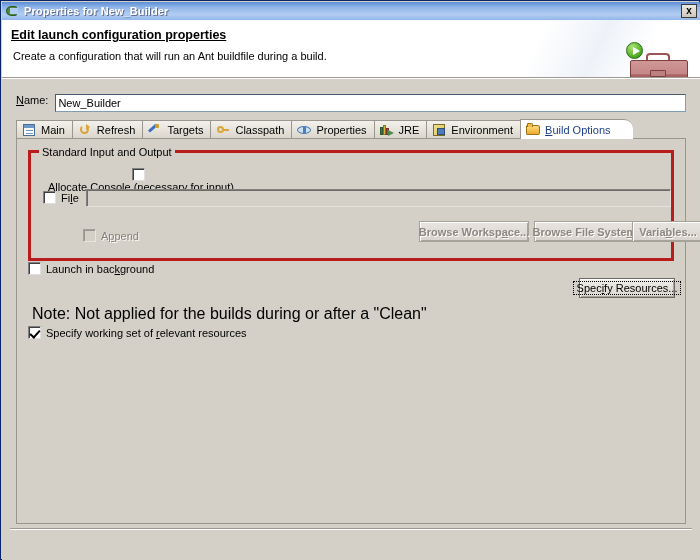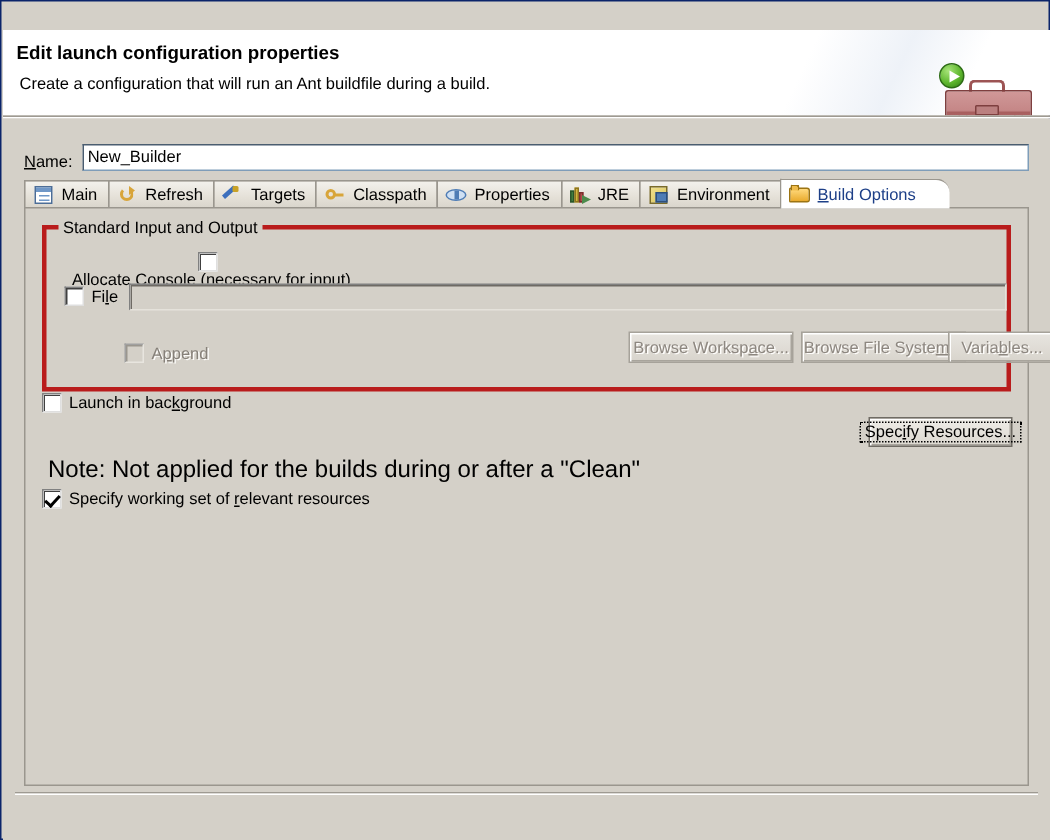--- a/index.html
+++ b/index.html
@@ -89,20 +89,21 @@
     box-sizing: border-box;
     overflow: hidden;
   }
   #banner-title {
     position: absolute;
     left: 9px; top: 8px;
     font-size: 12.5px;
     font-weight: bold;
     color: #000;
     white-space: nowrap;
+    text-decoration: underline;
   }
   #banner-sub {
     position: absolute;
     left: 11px; top: 30px;
     font-size: 11px;
     color: #000;
     white-space: nowrap;
   }
   #banner-sheen {
     position: absolute;
@@ -189,21 +190,21 @@
     width: 698px; height: 481px;
     background: #d4d0c8;
   }
 
   
   #name-row {
     position: absolute;
     left: 14px; top: 15px;
     width: 670px; height: 20px;
     display: flex;
-    align-items: flex-end;
+    align-items: flex-start;
   }
   #name-label {
     font-size: 11px;
     margin-right: 7px;
     white-space: nowrap;
   }
   #name-input {
     flex: 1;
     height: 18px;
     background: #fff;
@@ -387,20 +388,21 @@
     justify-content: center;
     white-space: nowrap;
     position: absolute;
     cursor: default;
   }
   .btn.disabled {
     color: #8d8780;
     text-shadow: 1px 1px 0 #fefdfb;
     background: linear-gradient(to bottom,#e8e5e0,#d8d4cc);
     border-color: #a6a29a;
+    font-weight: bold;
   }
   .btn.focused .inner {
     border: 1px dotted #000;
     padding: 0 3px;
   }
   .btn .inner { display: inline-block; }
 
   #btn-browse-ws   { left: 388px; top: 68px; width: 110px; height: 21px; }
   #btn-browse-fs   { left: 503px; top: 68px; width: 110px; height: 21px; }
   #btn-variables   { left: 601px; top: 68px; width: 72px;  height: 21px; }
@@ -425,20 +427,28 @@
     border-top: 1px solid #9e9a92;
     border-bottom: 1px solid #ffffff;
     box-sizing: border-box;
   }
 </style>
 </head>
 <body>
 
 <div id="window">
 
+  <div id="titlebar">
+    <div id="title-icon">
+      <div class="tic-circ"></div>
+      <div class="tic-slot"></div>
+    </div>
+    <div id="title-text">Properties for New_Builder</div>
+    <div id="close-btn">x</div>
+  </div>
 
   <div id="banner">
     <div id="banner-sheen"></div>
     <div id="banner-title">Edit launch configuration properties</div>
     <div id="banner-sub">Create a configuration that will run an Ant buildfile during a build.</div>
     <div id="banner-icon">
       <div class="tb-handle"></div>
       <div class="tb-clasp l"></div>
       <div class="tb-clasp r"></div>
       <div class="tb-body"></div>

